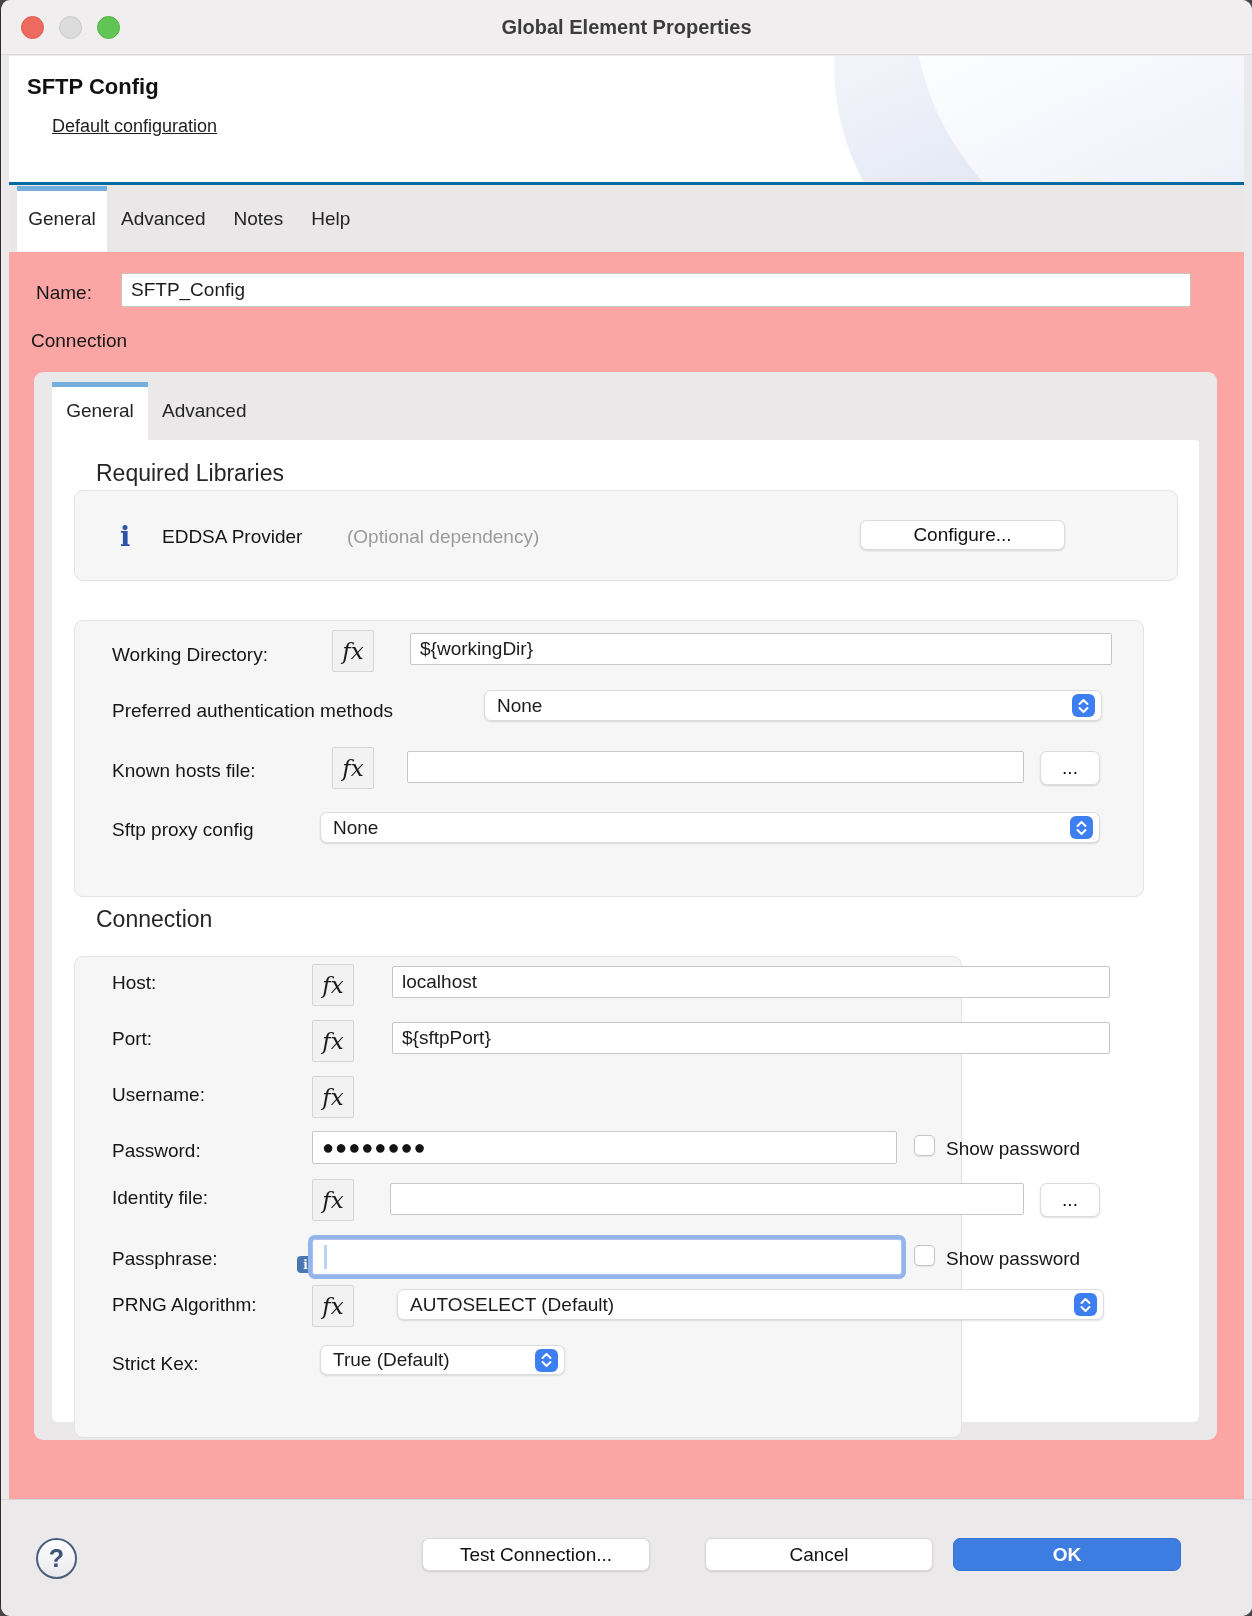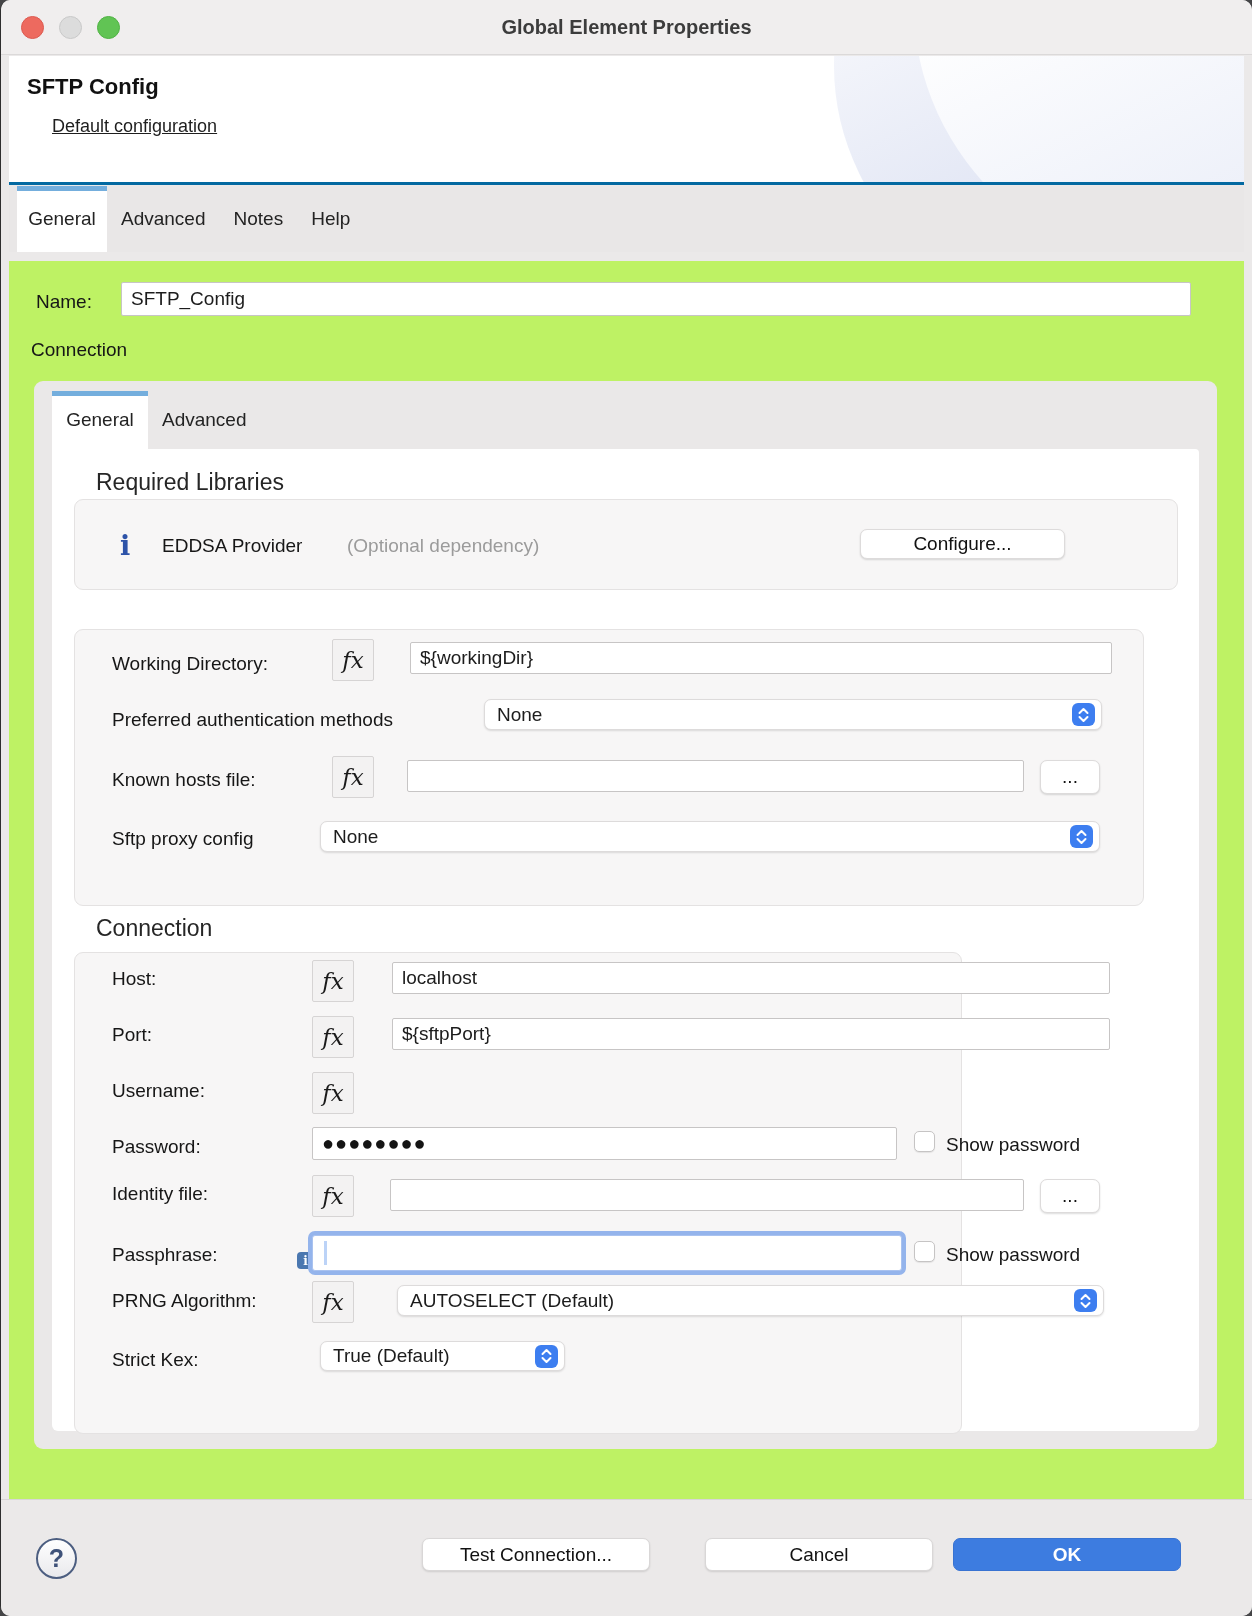--- a/index.html
+++ b/index.html
@@ -56,21 +56,21 @@
   .tab.inactive { padding:0 14px; }
   .tab.active-outer {
     margin-left:8px; width:90px; background:#ffffff; position:relative;
   }
   .tab.active-outer::before {
     content:""; position:absolute; left:0; right:0; top:0; height:5px; background:#74aedd;
   }
 
   
   .page {
-    position:absolute; left:8px; right:8px; top:252px; height:1247px; background:#bef264;margin-top:9px;
+    position:absolute; left:8px; right:8px; top:252px; height:1247px; background:#fca5a5;
   }
 
   .name-label { position:absolute; left:27px; top:30px; font-size:19px; }
   .name-input {
     position:absolute; left:112px; top:21px; width:1070px; height:34px;
     background:#fff; border:1px solid #c7c5c5; border-radius:2px;
     font-size:19px; display:flex; align-items:center; padding:0 9px;
   }
   .conn-label { position:absolute; left:22px; top:78px; font-size:19px; }
 
@@ -91,21 +91,21 @@
     background:#ffffff; border-radius:0 4px 6px 6px;
   }
 
   .section-heading { position:absolute; font-size:23px; color:#262626; }
 
   .card {
     position:absolute; background:#f7f6f6; border:1px solid #e4e2e2; border-radius:9px;
   }
   .card1 { left:22px; top:50px;  width:1104px; height:91px; }
   .card2 { left:22px; top:180px; width:1070px; height:277px; }
-  .card3 { left:22px; top:503px; width:888px; height:482px; }
+  .card3 { left:22px; top:516px; width:888px; height:482px; }
 
   .flabel { position:absolute; font-size:19px; line-height:22px; color:#161616; white-space:nowrap; }
   .note   { color:#9b9b9b; }
 
   .fxbtn {
     position:absolute; width:42px; height:42px;
     background:#f3f2f2; border:1px solid #d6d4d4; border-radius:2px;
     display:flex; align-items:center; justify-content:center;
     font-family:"DejaVu Serif","Liberation Serif",serif; font-style:italic;
     font-size:23px; color:#1a1a1a; cursor:pointer;

